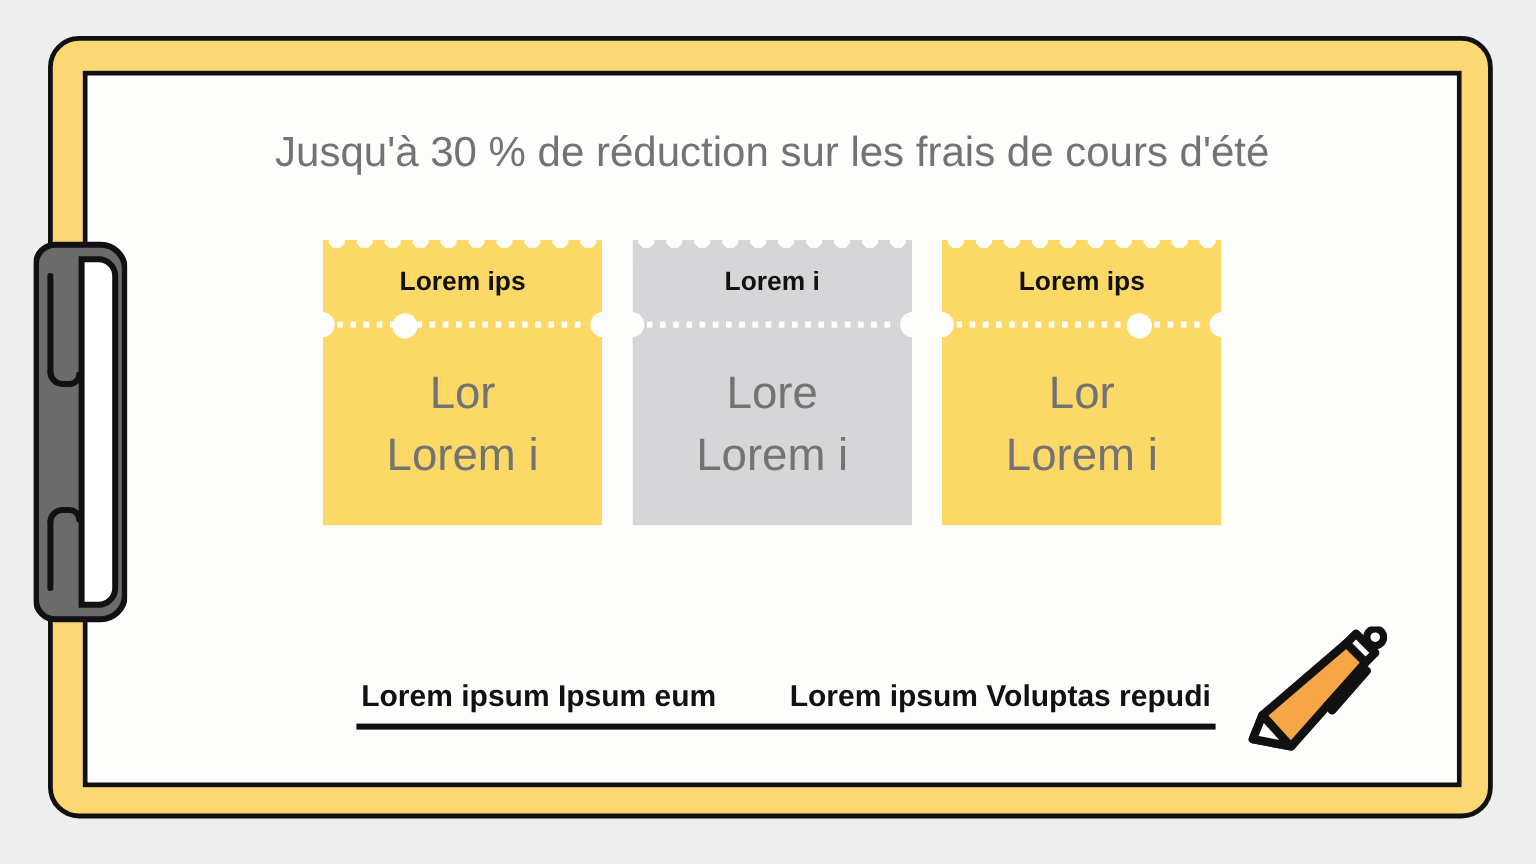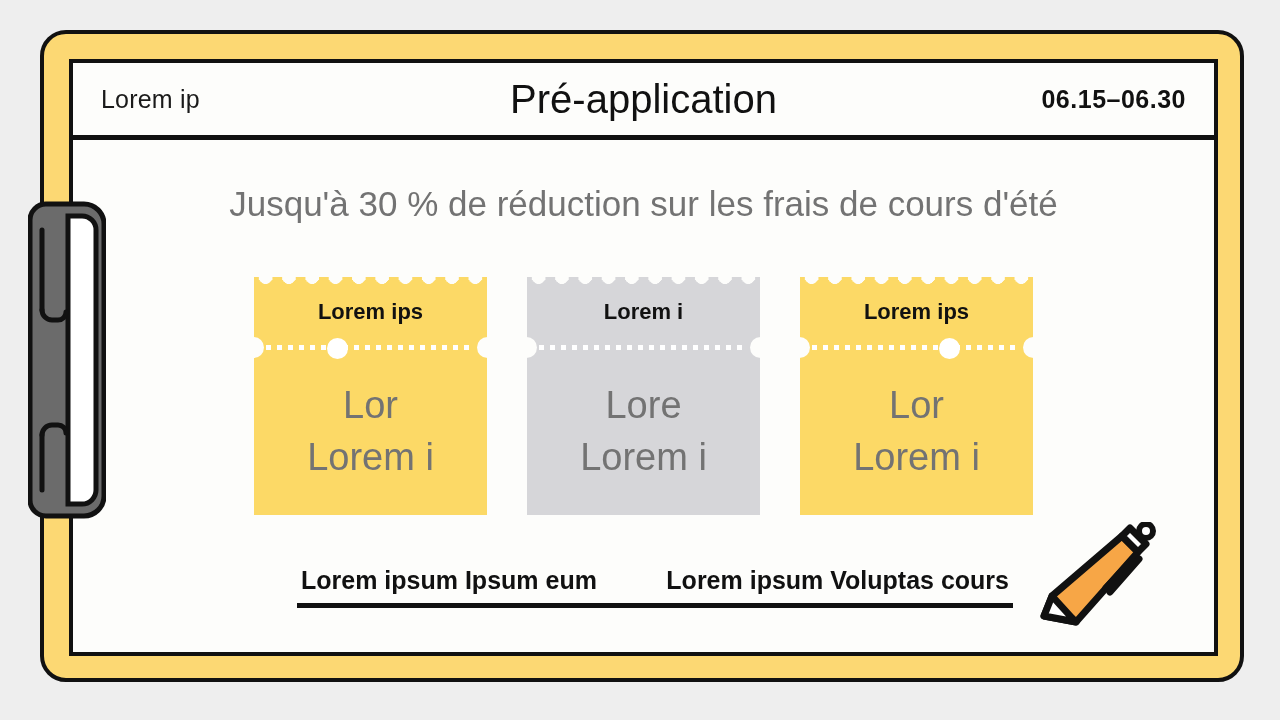--- a/index.html
+++ b/index.html
@@ -105,21 +105,21 @@
 
   
   #tickets-row {
     position: absolute;
     left: 0;
     right: 0;
     top: 127px;
     height: 248px;
     display: flex;
     justify-content: center;
-    gap: 40px;
+    gap: 25px;
   }
 
   .ticket {
     position: relative;
     width: 233px;
     height: 100%;
   }
   .ticket-body {
     position: absolute;
     left: 0;
@@ -255,25 +255,20 @@
     height: 340px;
     z-index: 9;
   }
 </style>
 </head>
 <body>
 
 <div id="board-frame">
   <div id="page-sheet">
 
-    <div id="header-bar">
-      <div id="header-left-label">Lorem ip</div>
-      <div id="header-title">Pré-application</div>
-      <div id="header-date">06.15–06.30</div>
-    </div>
 
     <div id="page-body">
 
       <div id="headline">Jusqu'à 30 % de réduction sur les frais de cours d'été</div>
 
       <div id="tickets-row">
 
         <div class="ticket yellow">
           <div class="ticket-body" style="background: rgb(252, 217, 102);"></div>
           <div class="ticket-header-text">Lorem ips</div>
@@ -310,21 +305,21 @@
           </div>
         </div>
 
         <div class="gap-circle" style="left:254px"></div>
         <div class="gap-circle" style="right:254px"></div>
       </div>
 
       <div id="signature-row">
         <div id="signature-labels">
           <div class="signature-label">Lorem ipsum Ipsum eum</div>
-          <div class="signature-label">Lorem ipsum Voluptas cours</div>
+          <div class="signature-label">Lorem ipsum Voluptas repudi</div>
         </div>
         <div id="signature-rule"></div>
       </div>
 
       <div id="pen-illustration">
         <svg viewBox="0 0 130 110" width="130" height="110">
 
           <path d="M18 94 L26 74 L96 14 L112 30 L50 100 Z" fill="#f7a646" stroke="#111111" stroke-width="7" stroke-linejoin="round" stroke-linecap="round"></path>
 
           <path d="M18 94 L26 74 L46 96 L50 100 Z" fill="#ffffff" stroke="#111111" stroke-width="7" stroke-linejoin="round" stroke-linecap="round"></path>

